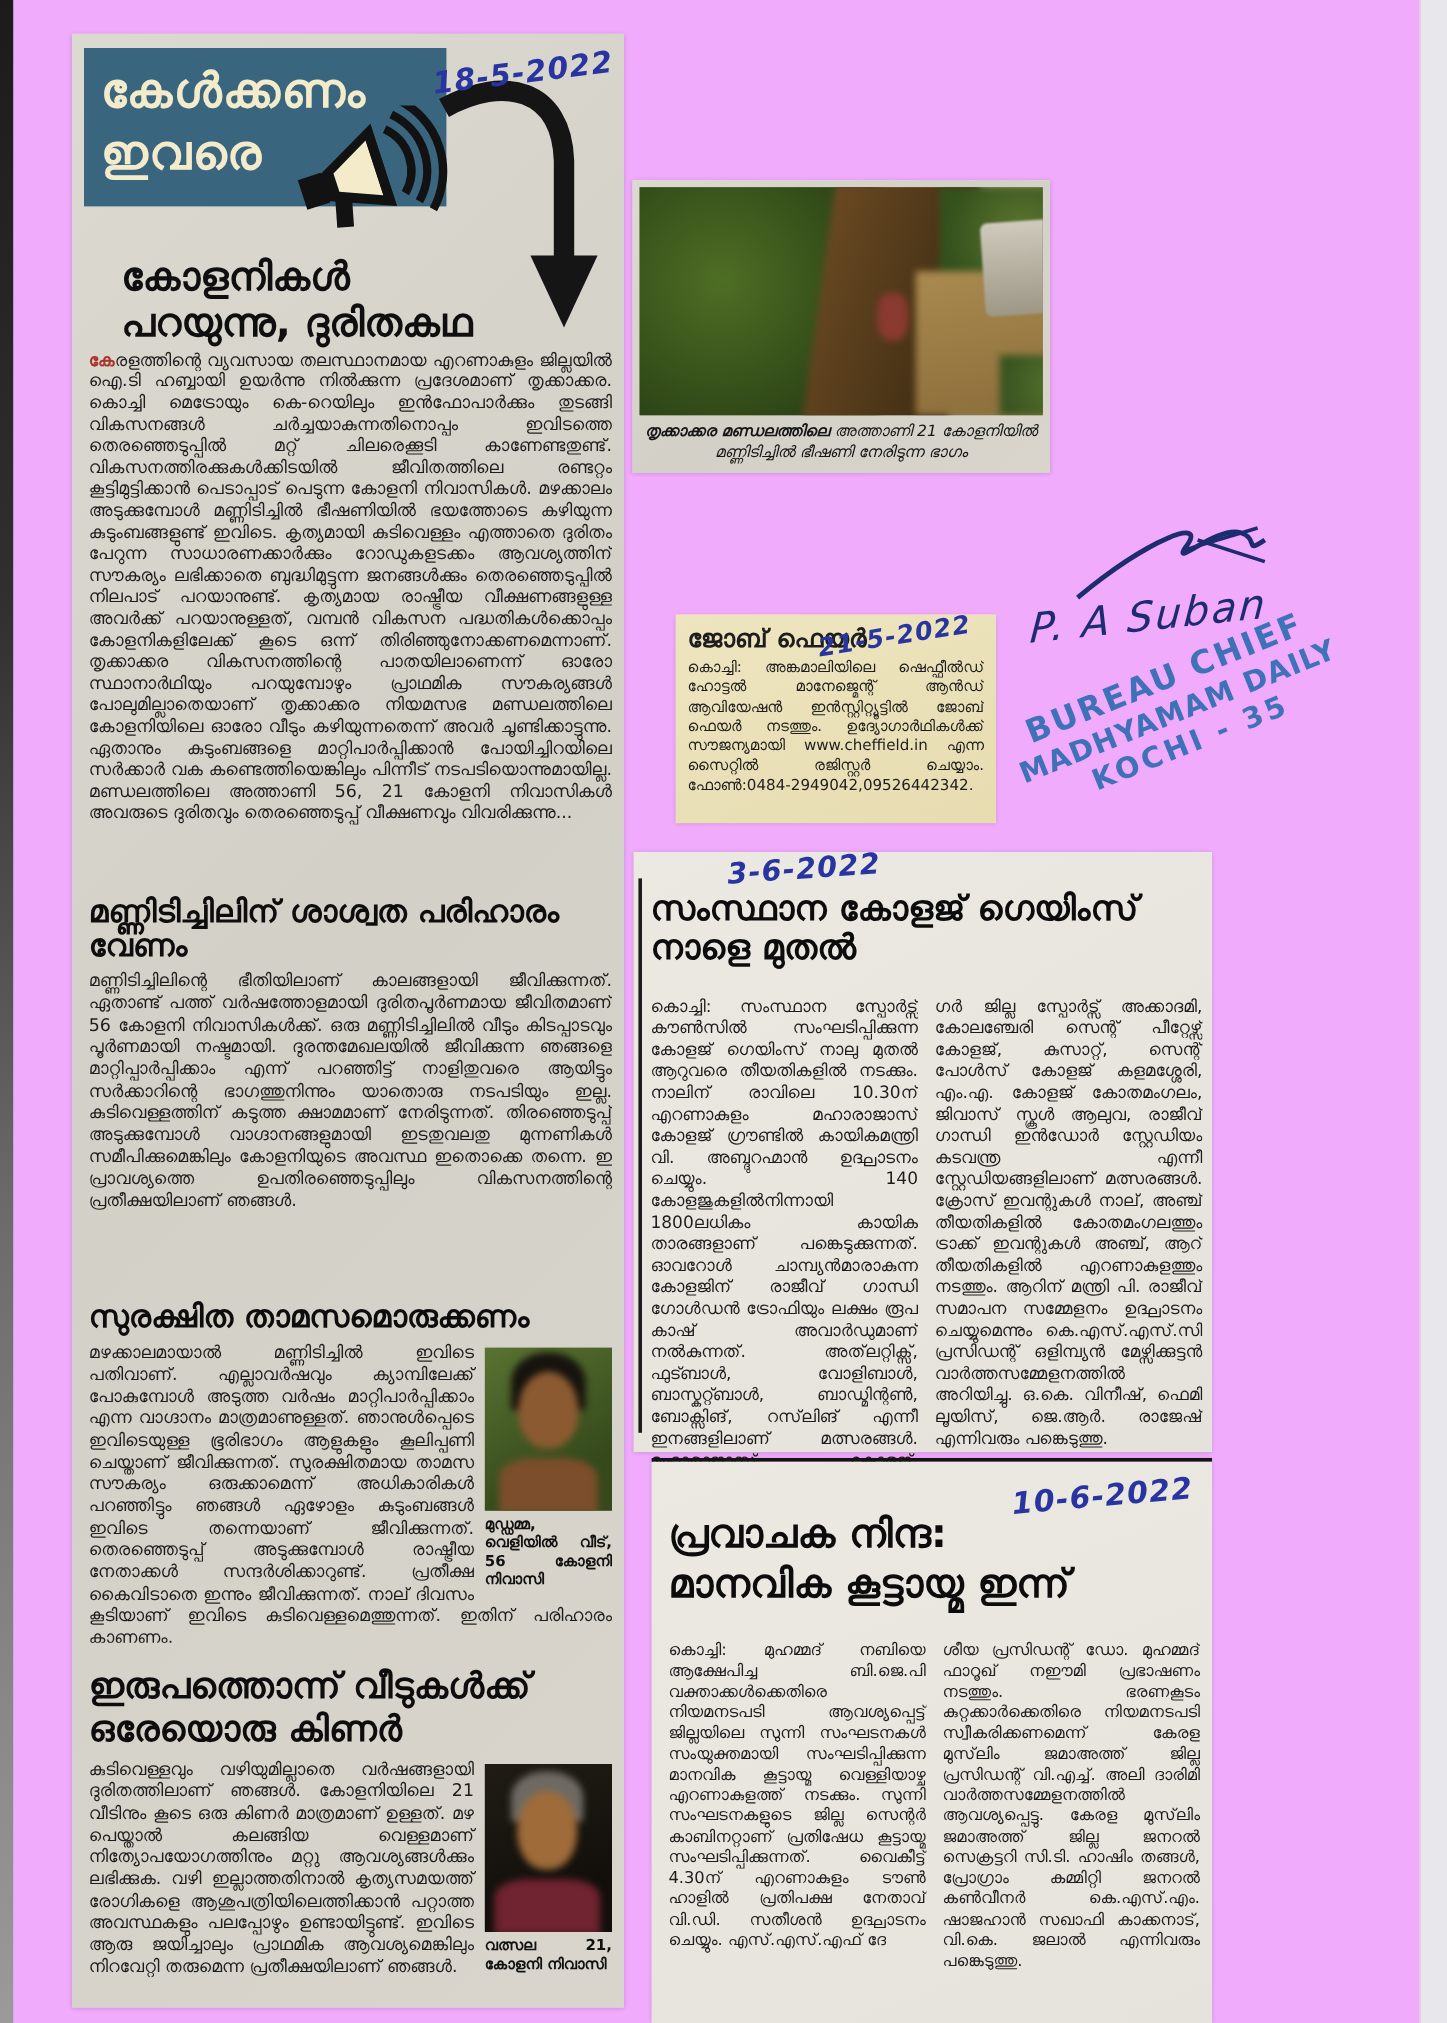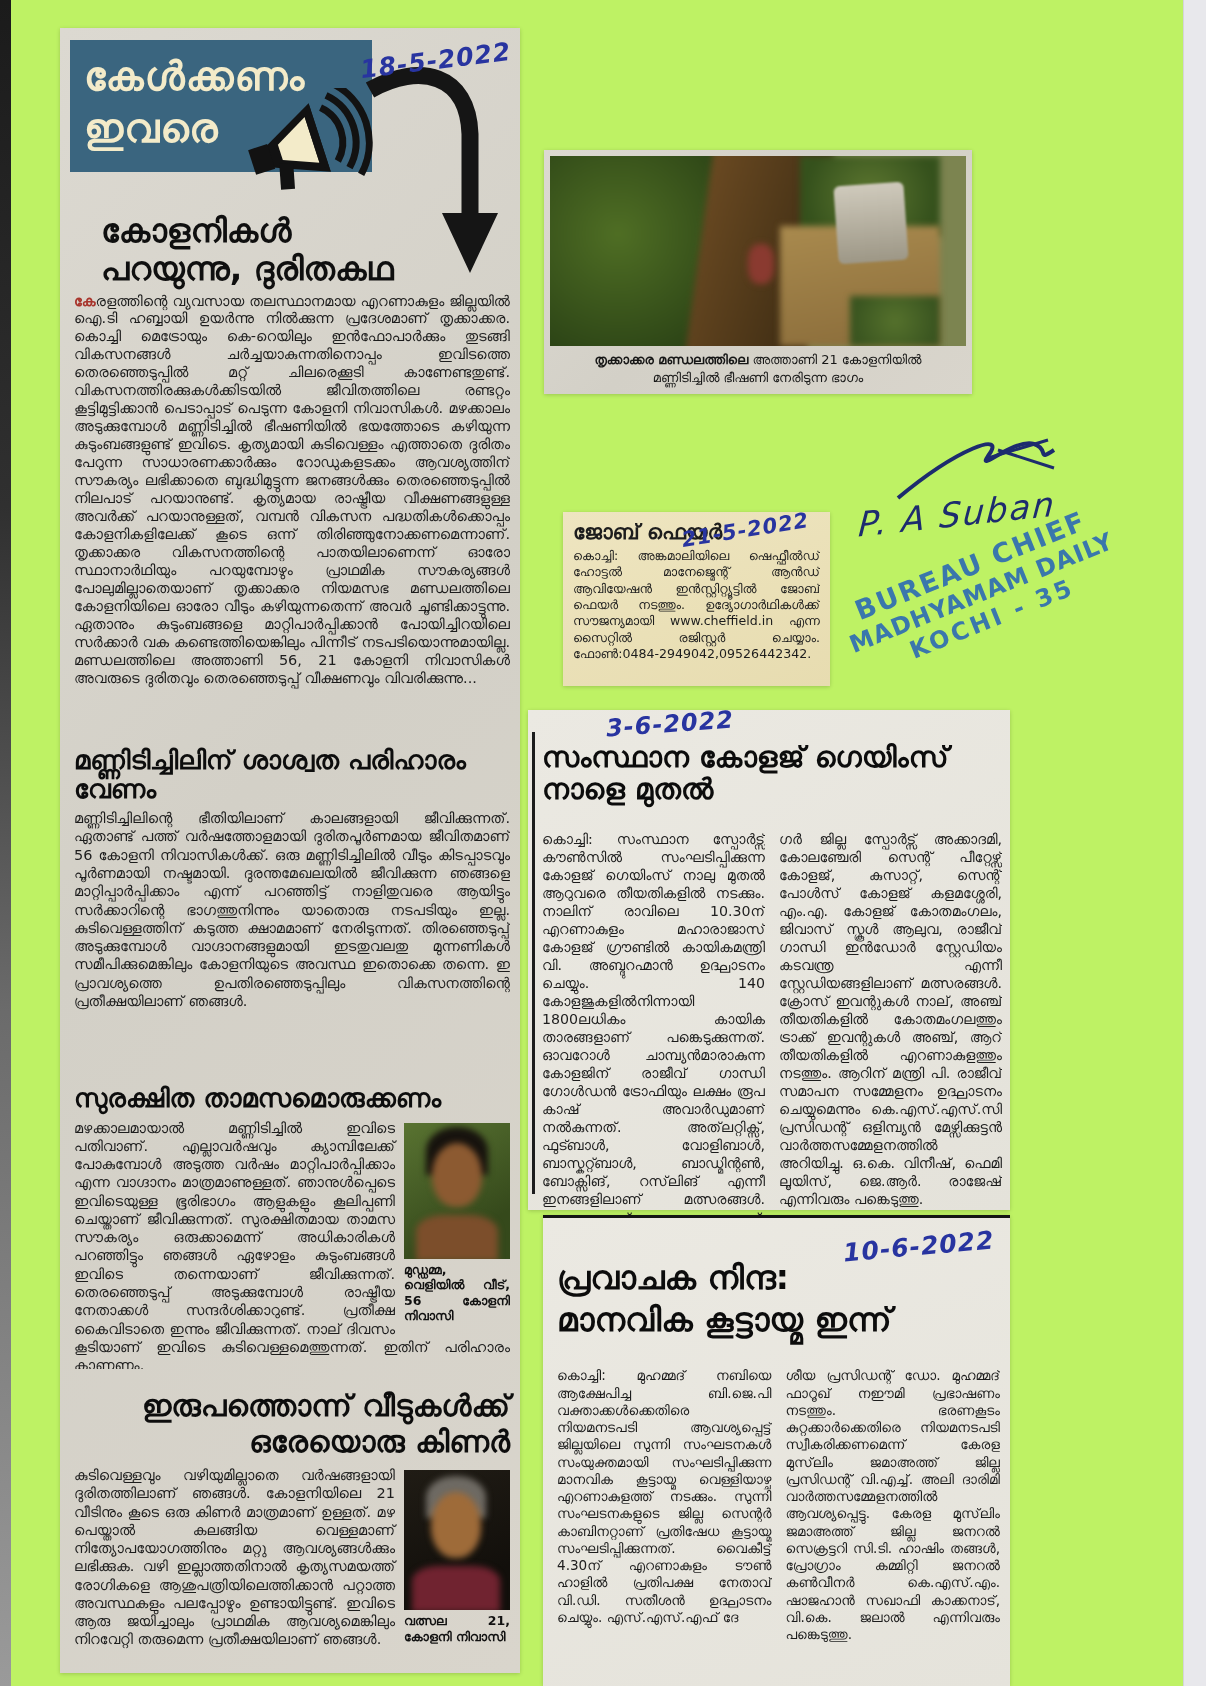--- a/index.html
+++ b/index.html
@@ -1,16 +1,16 @@
 <!DOCTYPE html>
 <html><head>
 <meta charset="utf-8">
 <style>
   html,body{margin:0;padding:0;background:#f2f2f4;}
-  .canvas{position:relative;width:1206px;height:1686px;margin:0 auto;background:#bef264;overflow:hidden;
+  .canvas{position:relative;width:1206px;height:1686px;margin:0 auto;background:#f0abfc;overflow:hidden;
           font-family:"DejaVu Sans",sans-serif;color:#1d1d1d;}
   .edge-left{position:absolute;left:0;top:0;width:11px;height:100%;
              background:linear-gradient(180deg,#1b1b1b 0%,#303030 30%,#6b6b6b 60%,#9a9a9a 100%);}
   .edge-right{position:absolute;right:0;top:0;width:22px;height:100%;background:#e8e8ec;border-left:1px solid #d4d4da;}
 
   .clip{position:absolute;box-shadow:0 1px 4px rgba(0,0,0,.18);}
   .news{background:linear-gradient(135deg,#dcd9d1 0%,#d3d0c7 45%,#d9d5cc 100%);}
 
   
   .left-clip{left:60px;top:28px;width:460px;height:1645px;padding:0;overflow:hidden;}
@@ -30,30 +30,30 @@
   .sec h2{margin:0 0 6px 0;font-size:26px;line-height:1.1;color:#0d0d0d;}
   .sec .sbody{font-size:14.5px;line-height:1.26;text-align:justify;overflow:hidden;}
   .portrait{float:right;margin:4px 0 4px 9px;width:106px;}
   .portrait .ph{position:relative;width:106px;overflow:hidden;filter:saturate(1.05);}
   .portrait figcaption{font-size:12.5px;font-weight:bold;line-height:1.25;margin-top:3px;color:#111;}
   figure{margin:0;}
   .blob{position:absolute;filter:blur(3px);}
 
   .s1{top:702px;height:352px;margin-top:16px;} .s1 .sbody{height:300px;}
   .s2{top:1056px;height:300px;} .s2 .sbody{height:250px;}
-  .s3{top:1360px;height:280px;} .s3 h2{font-size:30px;line-height:1.2;text-align:right;} .s3 .sbody{height:190px;}
+  .s3{top:1360px;height:280px;} .s3 h2{font-size:30px;line-height:1.2;} .s3 .sbody{height:190px;}
 
   .ph1{height:150px;background:linear-gradient(160deg,#4d463a,#2d2a23 70%);}
   .ph2{height:136px;background:linear-gradient(150deg,#5a7334,#36491d 75%);}
   .ph3{height:140px;background:linear-gradient(160deg,#201c15,#120f0b 75%);}
   .face{position:absolute;border-radius:50% 50% 46% 46%;}
   .hair{position:absolute;border-radius:50% 50% 0 0;}
 
   
-  .road-clip{left:544px;top:150px;width:428px;height:244px;padding:6px;box-sizing:border-box;}
+  .road-clip{left:527px;top:150px;width:348px;height:244px;padding:6px;box-sizing:border-box;font-style:italic;}
   .road{position:relative;width:100%;height:190px;overflow:hidden;background:#7c8450;}
   .road-cap{margin-top:5px;text-align:center;font-size:13px;line-height:1.35;color:#161616;}
   .road-cap b{font-weight:bold;}
 
   
   .job-clip{left:563px;top:512px;width:267px;height:174px;background:linear-gradient(160deg,#eee5c0,#e7dcb0);padding:8px 10px;box-sizing:border-box;}
   .job-head{font-weight:bold;font-size:21px;display:inline-block;}
   .date2{position:absolute;left:118px;top:6px;font-size:21px;transform:rotate(-9deg);font-weight:bold;}
   .job-body{margin-top:4px;font-size:12.6px;line-height:1.3;text-align:justify;height:118px;overflow:hidden;}
 

